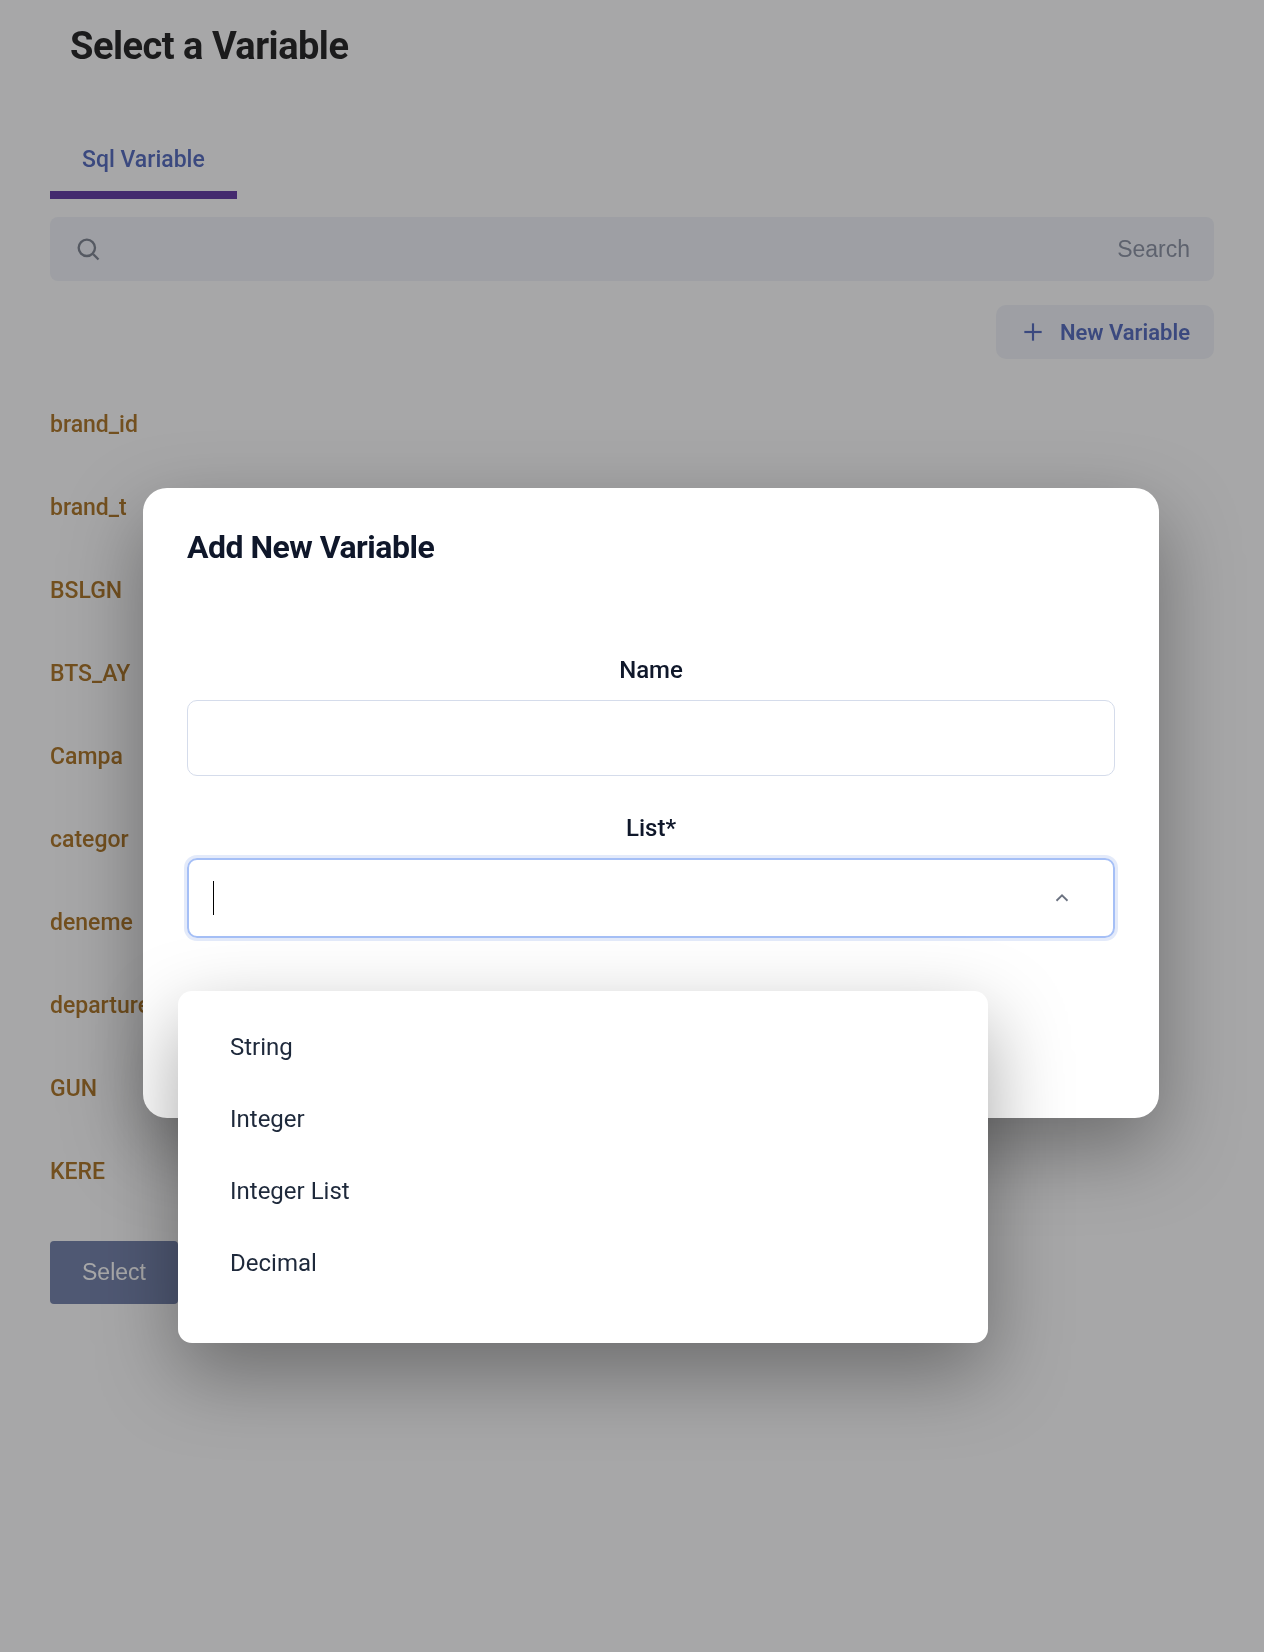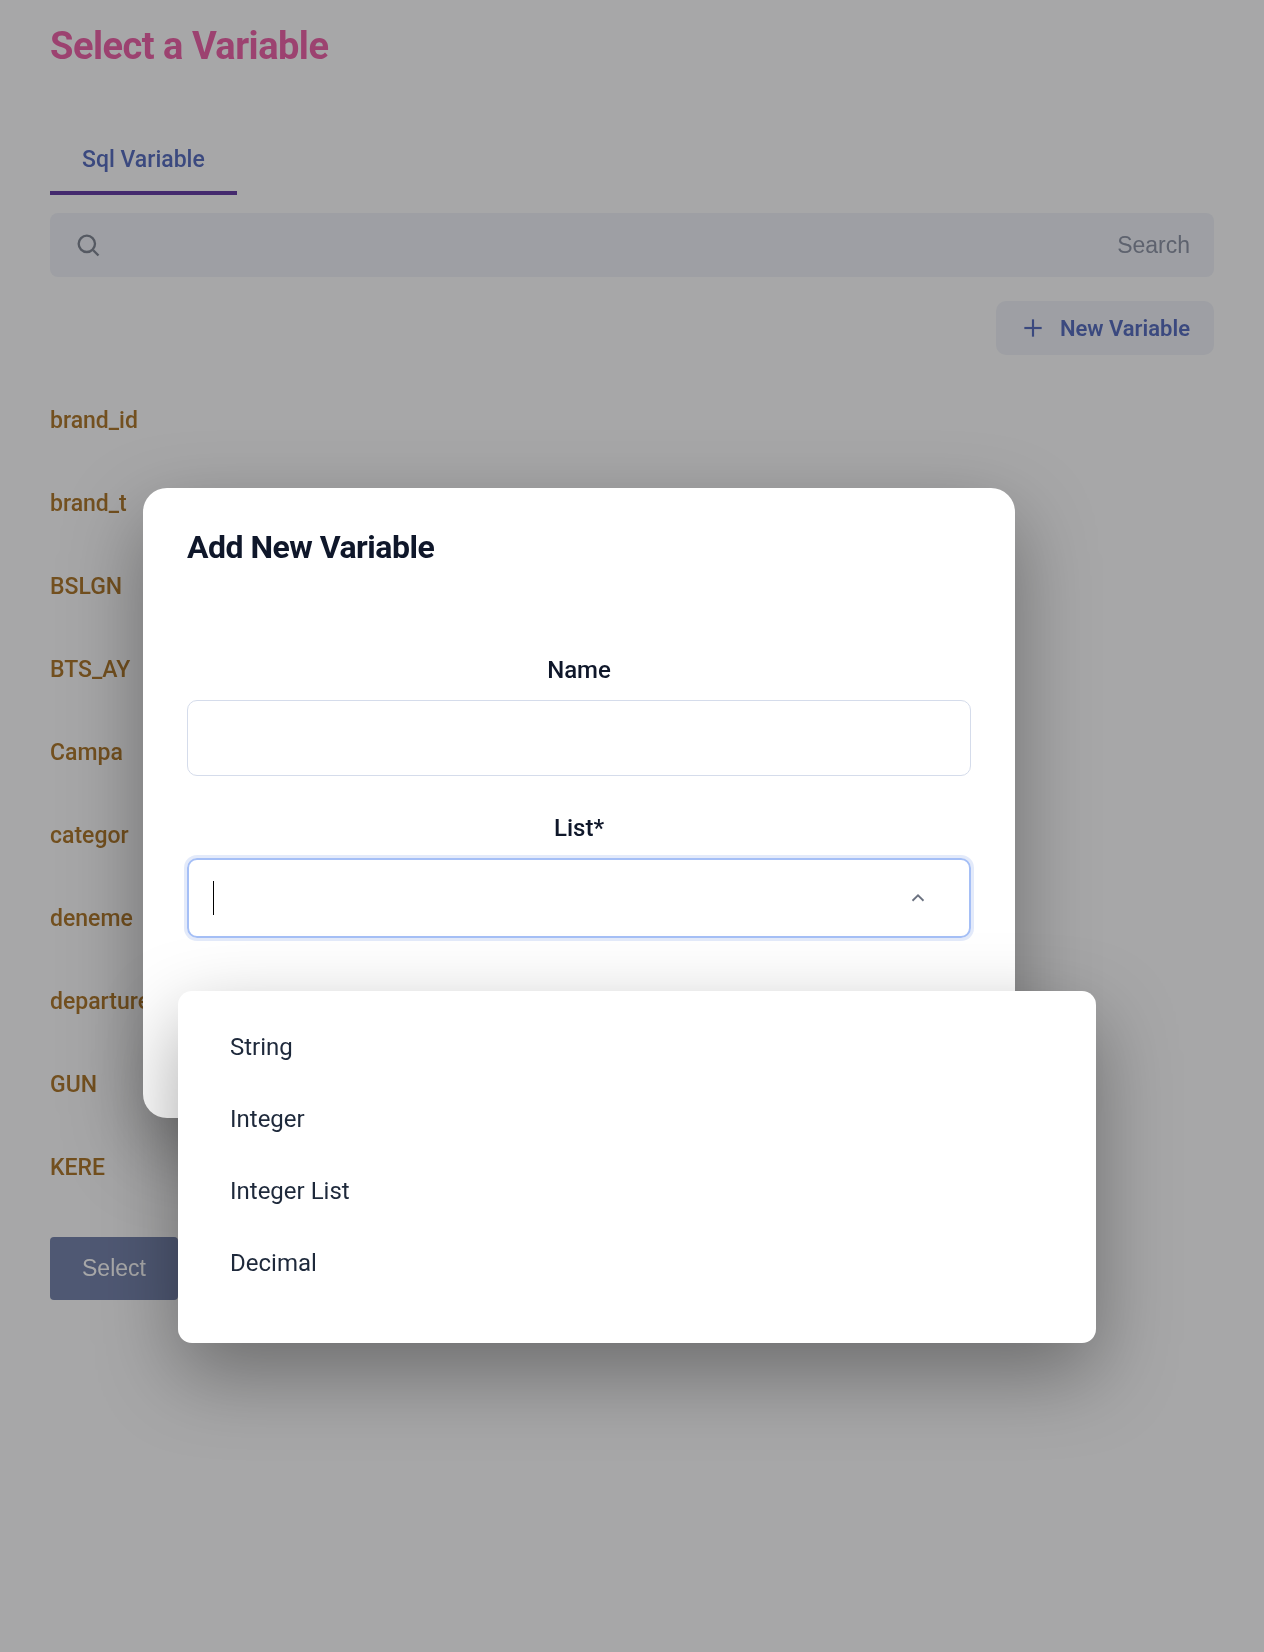--- a/index.html
+++ b/index.html
@@ -14,35 +14,36 @@
       height: 1652px;
       position: relative;
       overflow: hidden;
     }
     .page {
       padding: 24px 50px 30px 50px;
     }
     .page-title {
       font-size: 38px;
       font-weight: 700;
-      color: #ec4899;
+      color: #000000;
       letter-spacing: -0.5px;
       margin-bottom: 60px;
+      margin-left: 20px;
     }
     .tabs {
       display: flex;
       border-bottom: none;
     }
     .tab {
       padding: 18px 32px;
       font-size: 23px;
       color: #3b55b4;
       font-weight: 500;
       cursor: pointer;
-      border-bottom: 4px solid #4c1d95;
+      border-bottom: 8px solid #4c1d95;
     }
     .search-row {
       margin-top: 18px;
       background: #eef1f7;
       border-radius: 8px;
       display: flex;
       align-items: center;
       padding: 18px 24px;
     }
     .search-icon {
@@ -123,21 +124,21 @@
       position: absolute;
       inset: 0;
       background: rgba(60,60,62,0.45);
     }
 
     
     .modal {
       position: absolute;
       top: 488px;
       left: 143px;
-      width: 872px;
+      width: 1016px;
       background: #fff;
       border-radius: 24px;
       box-shadow: 0 30px 80px rgba(0,0,0,0.35);
       padding: 40px 44px 180px 44px;
     }
     .modal-title {
       font-size: 32px;
       font-weight: 700;
       color: #0f172a;
       letter-spacing: -0.5px;
@@ -184,21 +185,21 @@
       transform: translateY(-50%);
       color: #6b7280;
       display: inline-flex;
     }
 
     
     .dropdown {
       position: absolute;
       top: 991px;
       left: 178px;
-      width: 918px;
+      width: 810px;
       height: 352px;
       background: #fff;
       border-radius: 14px;
       box-shadow: 0 30px 80px rgba(0,0,0,0.35);
       overflow: hidden;
       padding: 20px 28px 0 28px;
     }
     .dropdown-inner {
       height: 100%;
       overflow: hidden;

